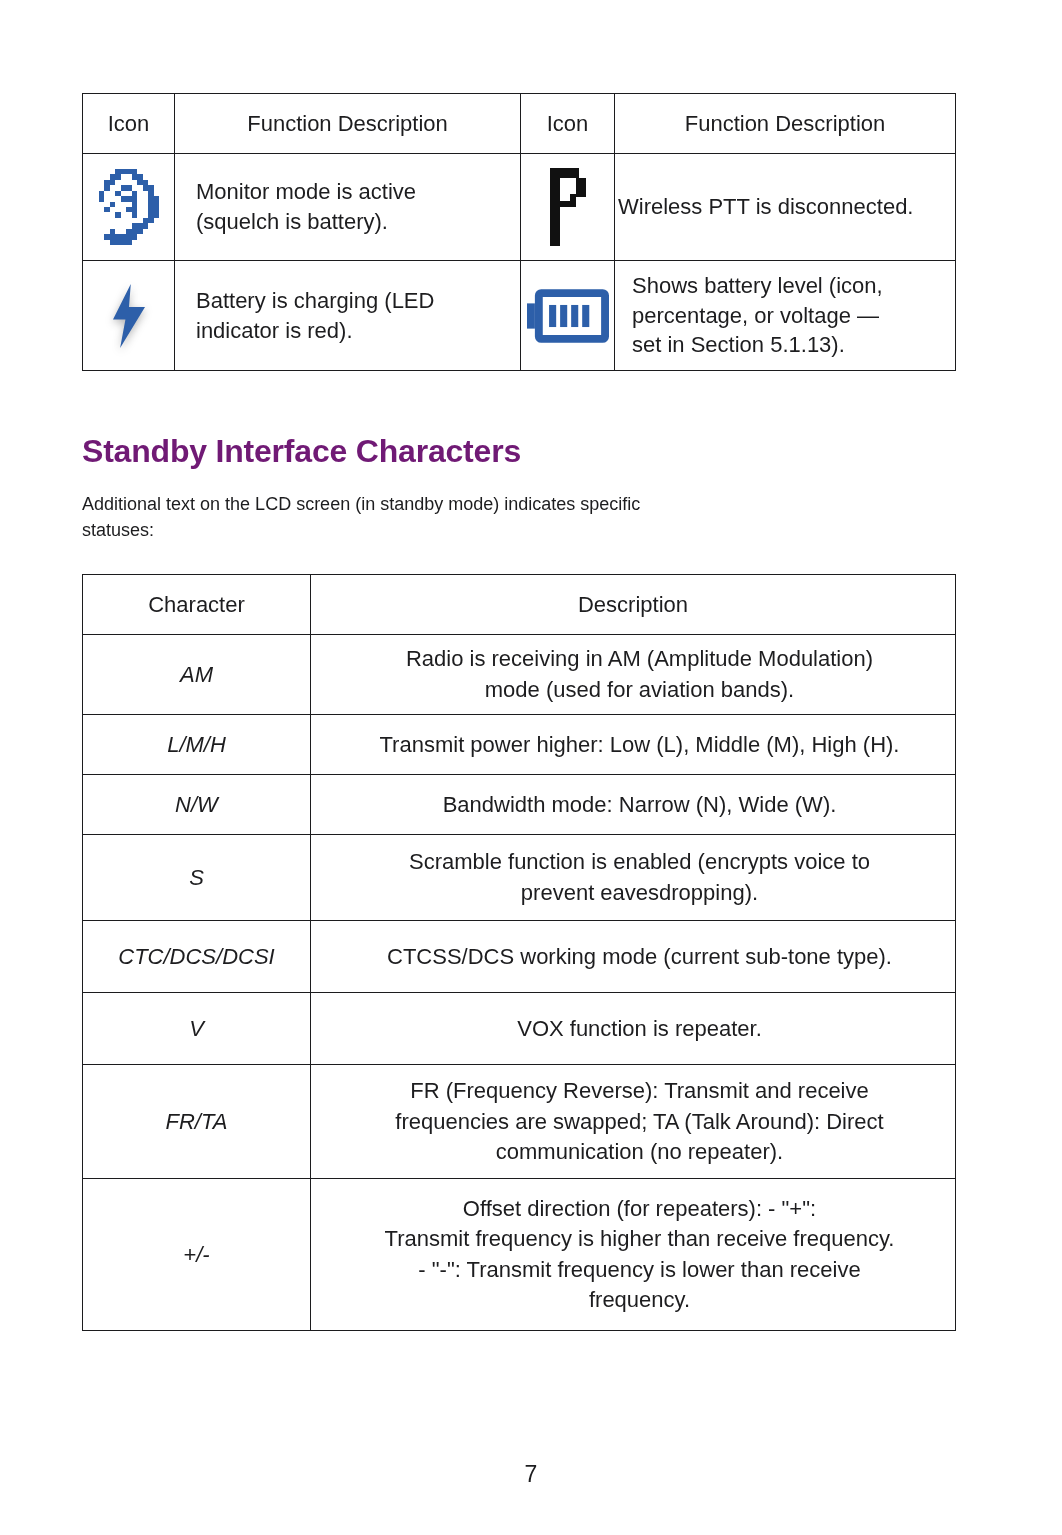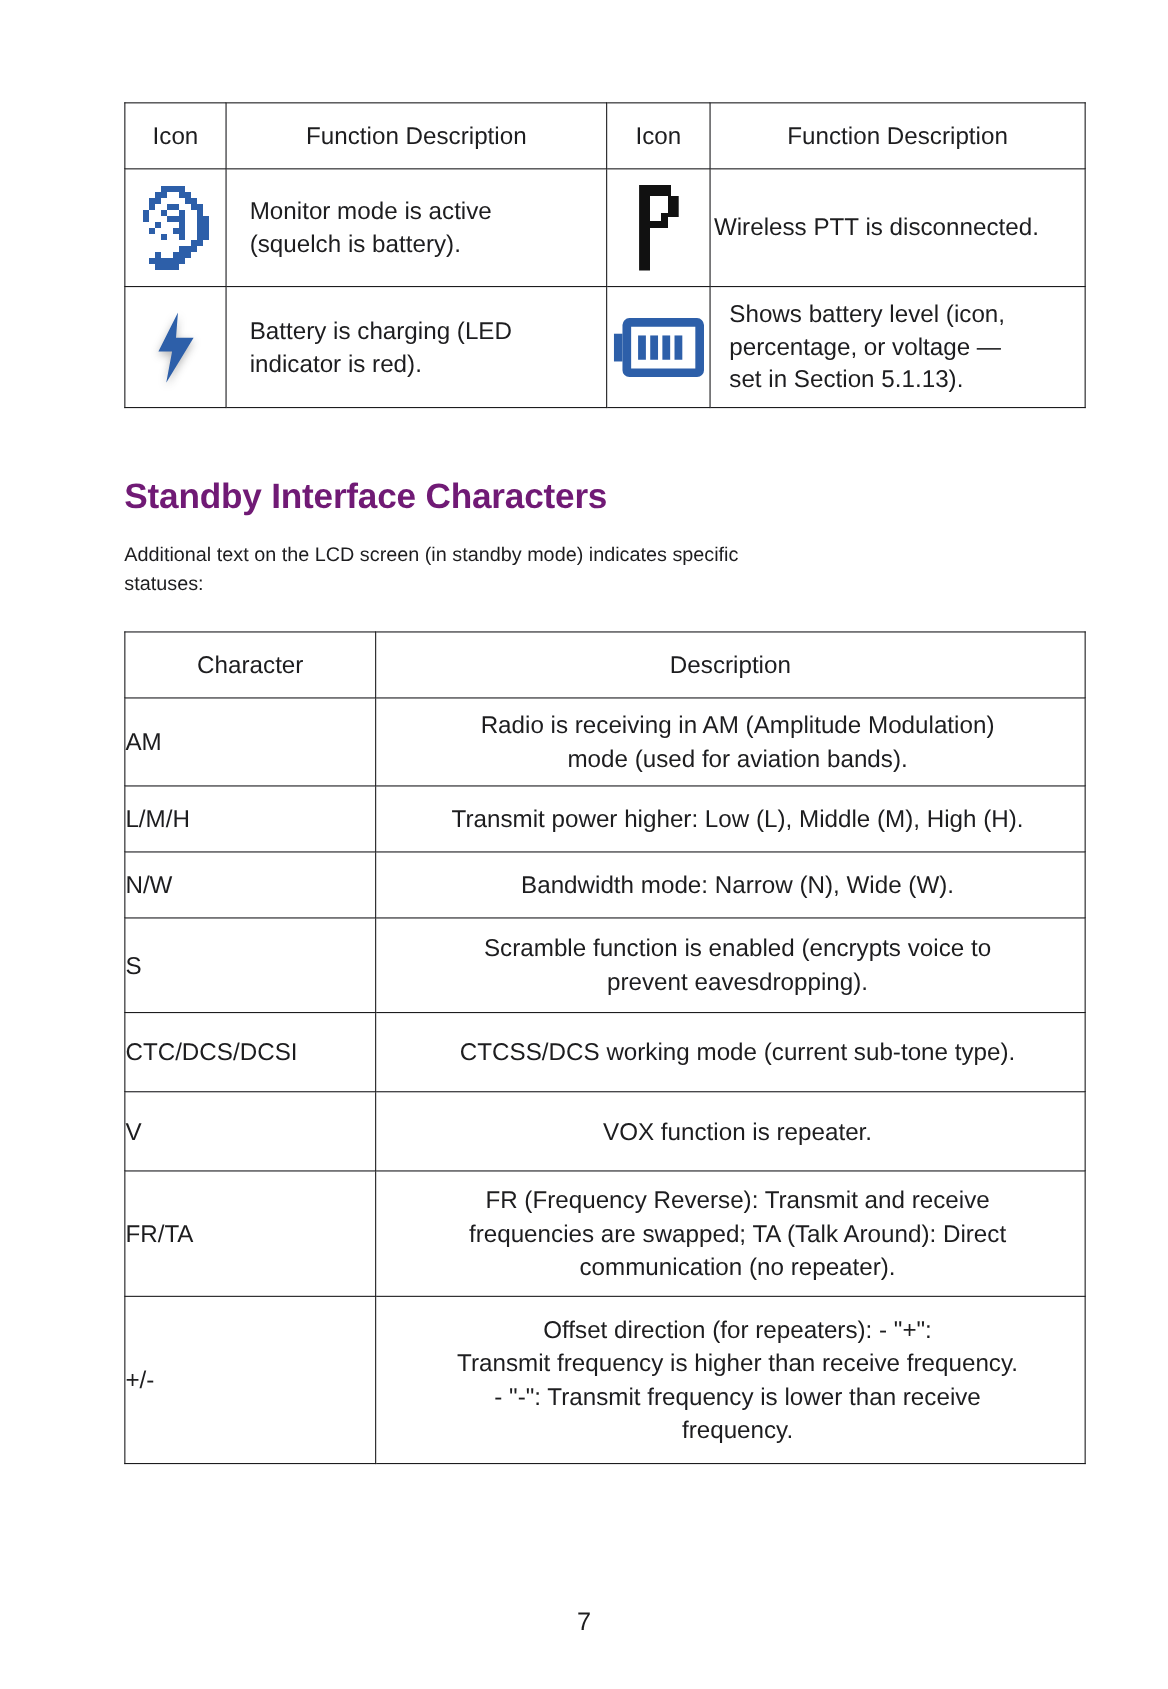--- a/index.html
+++ b/index.html
@@ -4,21 +4,21 @@
 <style>
   * { box-sizing: border-box; margin: 0; padding: 0; }
   html, body { background: #ffffff; }
   body {
     width: 1062px; height: 1535px;
     position: relative; overflow: hidden;
     font-family: "Liberation Sans", sans-serif;
     color: #1d1d1f;
     -webkit-font-smoothing: antialiased;
   }
-  .content { position: absolute; left: 113px; top: 93px; width: 873px; }
+  .content { position: absolute; left: 82px; top: 93px; width: 873px; }
 
   table { border-collapse: collapse; table-layout: fixed; width: 873px; }
   td, th { border: 1.5px solid #1c1c1e; font-weight: 400; font-size: 22px; }
 
   
   .icon-table th { text-align: center; vertical-align: middle; height: 60px; }
   .icon-table .icon-cell { text-align: center; vertical-align: middle; }
   .icon-table .desc-cell {
     vertical-align: middle; text-align: left;
     padding: 6px 6px 6px 21px; line-height: 1.36; white-space: pre-line;
@@ -35,21 +35,21 @@
     line-height: 1.25;
   }
   .section-intro {
     margin-top: 21px; font-size: 18px; line-height: 1.42;
     white-space: pre-line;
   }
 
   
   .char-table { margin-top: 31px; }
   .char-table th { text-align: center; vertical-align: middle; height: 60px; }
-  .char-table .char-cell { text-align: left; vertical-align: middle; }
+  .char-table .char-cell { text-align: center; vertical-align: middle; font-style: italic; }
   .char-table .descr-cell {
     vertical-align: middle; text-align: center;
     padding: 8px 10px 8px 23px; line-height: 1.37; white-space: pre-line;
   }
   .h80 { height: 80px; } .h60 { height: 60px; } .h86 { height: 86px; }
   .h72 { height: 72px; } .h114 { height: 114px; } .h152 { height: 152px; }
 
   .page-number {
     position: absolute; left: 0; top: 1461px; width: 100%;
     text-align: center; font-size: 23px; color: #1d1d1f;

